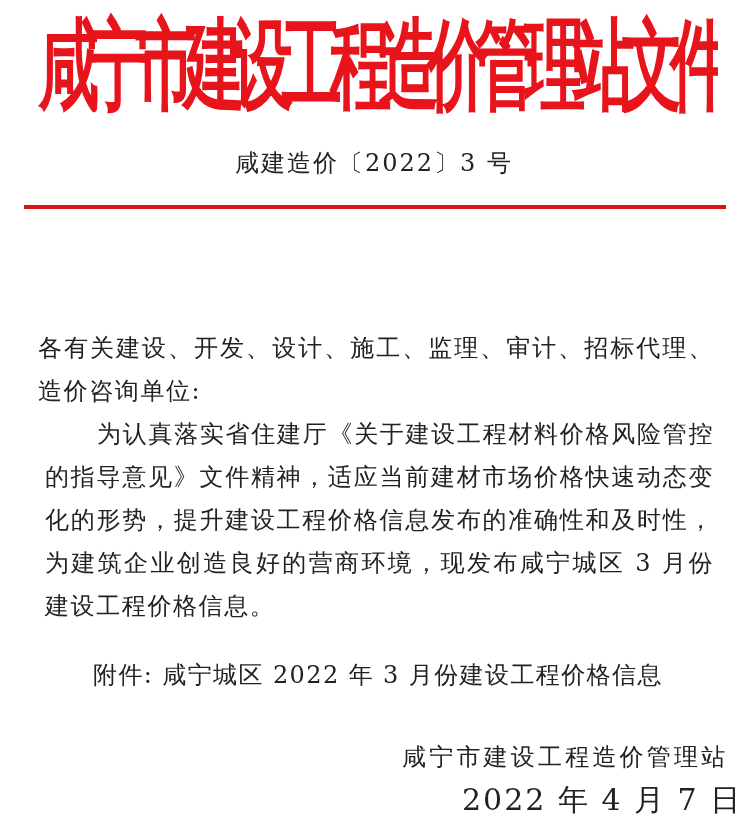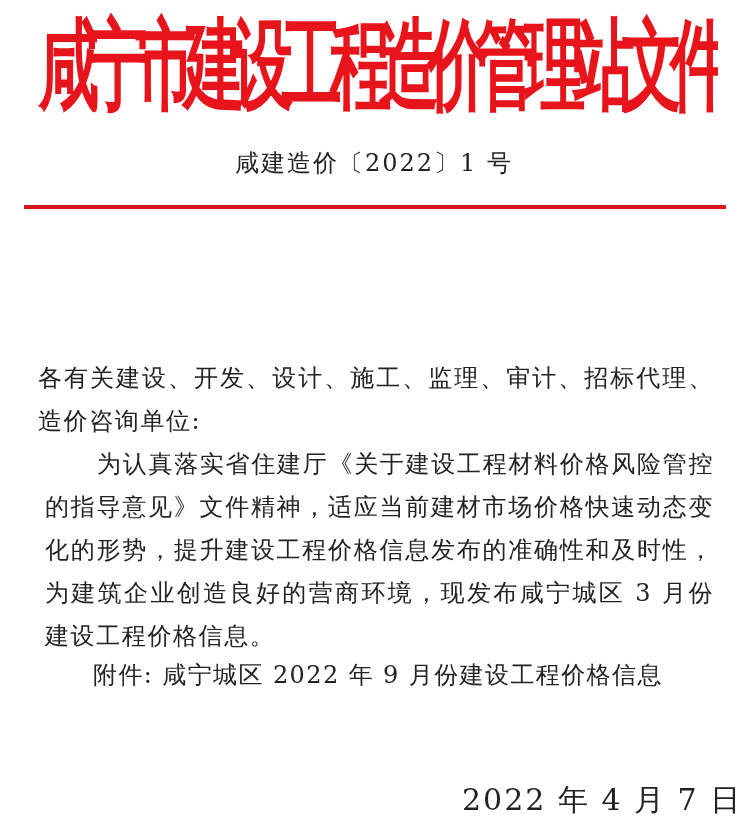--- a/index.html
+++ b/index.html
@@ -65,21 +65,21 @@
       position: absolute;
       left: 24px;
       top: 205px;
       width: 702px;
       height: 4px;
       background: #d9131b;
     }
     .body-text {
       position: absolute;
       left: 38px;
-      top: 357px;
+      top: 327px;
       width: 676px;
       font-size: 24px;
       line-height: 43px;
       letter-spacing: 1.6px;
       color: #222;
     }
     .body-text p {
       margin: 0;
       text-align: justify;
       text-align-last: left;
@@ -133,26 +133,27 @@
       <span>造</span>
       <span>价</span>
       <span>管</span>
       <span>理</span>
       <span>站</span>
       <span>文</span>
       <span>件</span>
     </div>
   </div>
 
-  <div class="doc-number">咸建造价〔2022〕1 号</div>
+  <div class="doc-number">咸建造价〔2022〕3 号</div>
 
   <div class="red-rule"></div>
 
   <div class="body-text">
     <p>各有关建设、开发、设计、施工、监理、审计、招标代理、造价咨询单位:</p>
     <p class="indent">为认真落实省住建厅《关于建设工程材料价格风险管控的指导意见》文件精神，适应当前建材市场价格快速动态变化的形势，提升建设工程价格信息发布的准确性和及时性，为建筑企业创造良好的营商环境，现发布咸宁城区 3 月份建设工程价格信息。</p>
   </div>
 
-  <div class="attachment">附件: 咸宁城区 2022 年 9 月份建设工程价格信息</div>
+  <div class="attachment">附件: 咸宁城区 2022 年 3 月份建设工程价格信息</div>
 
+  <div class="signature-org">咸宁市建设工程造价管理站</div>
   <div class="signature-date">2022 年 4 月 7 日</div>
 
 </div>
 
 </body></html>

